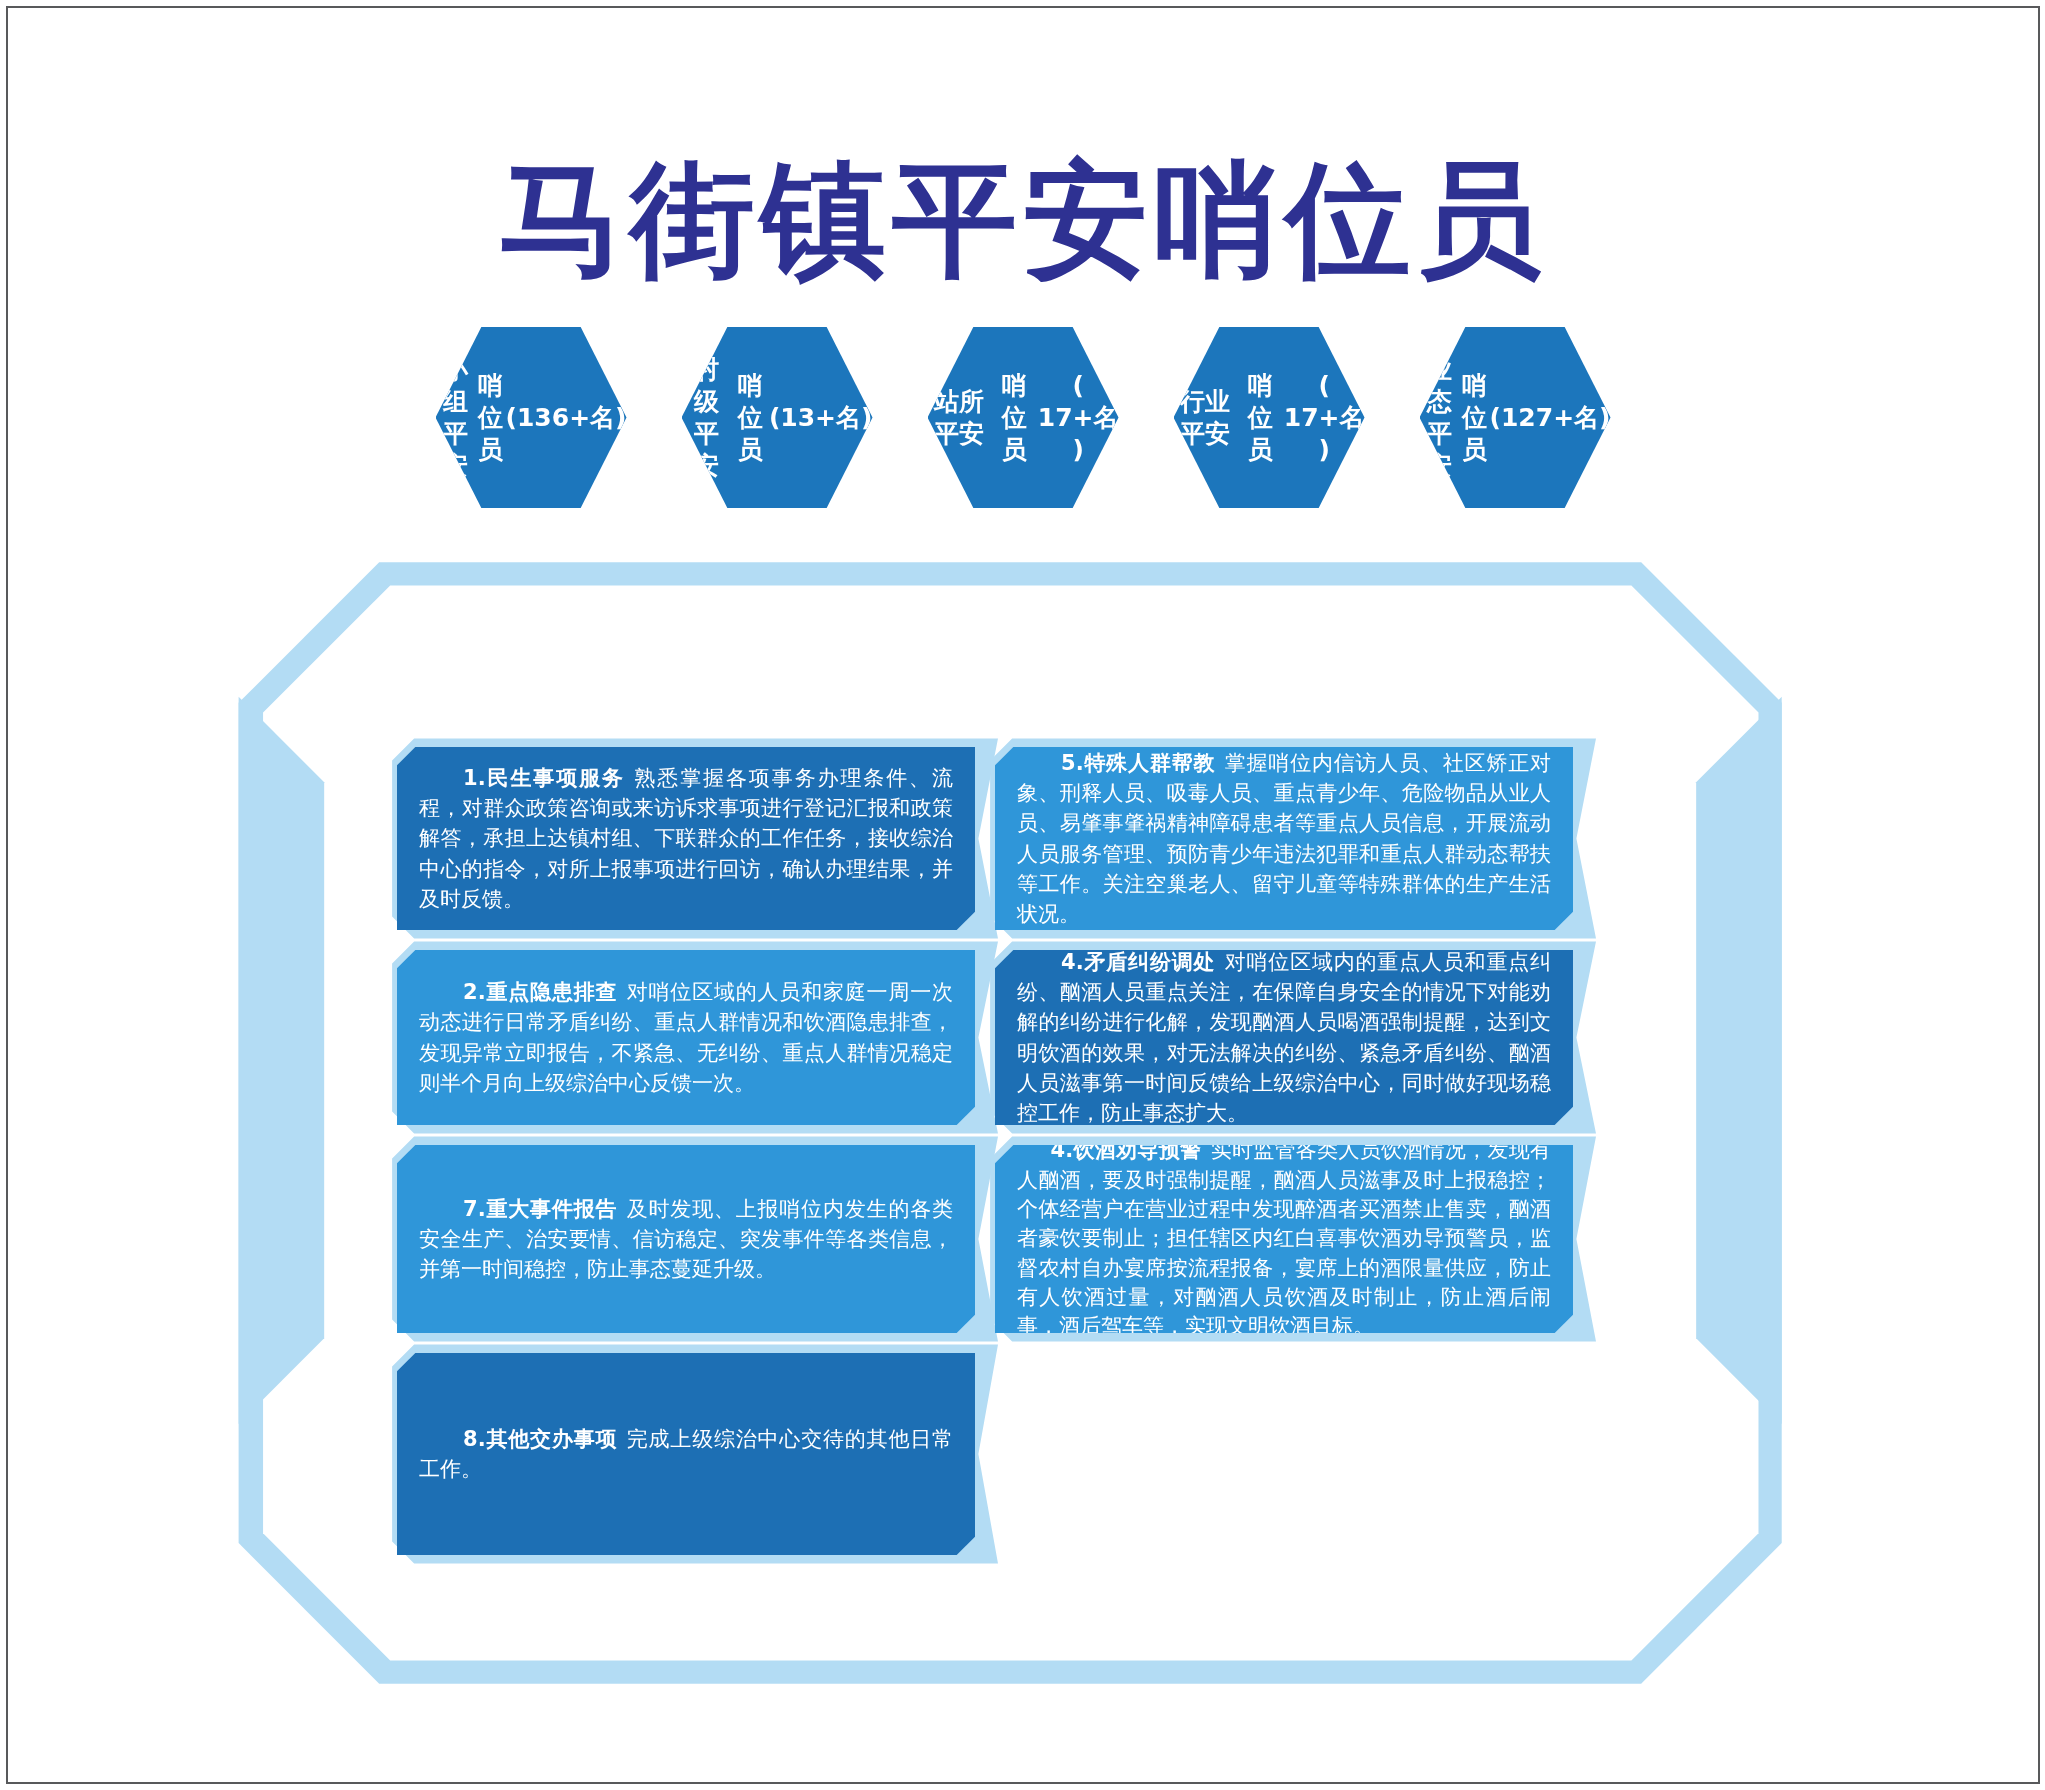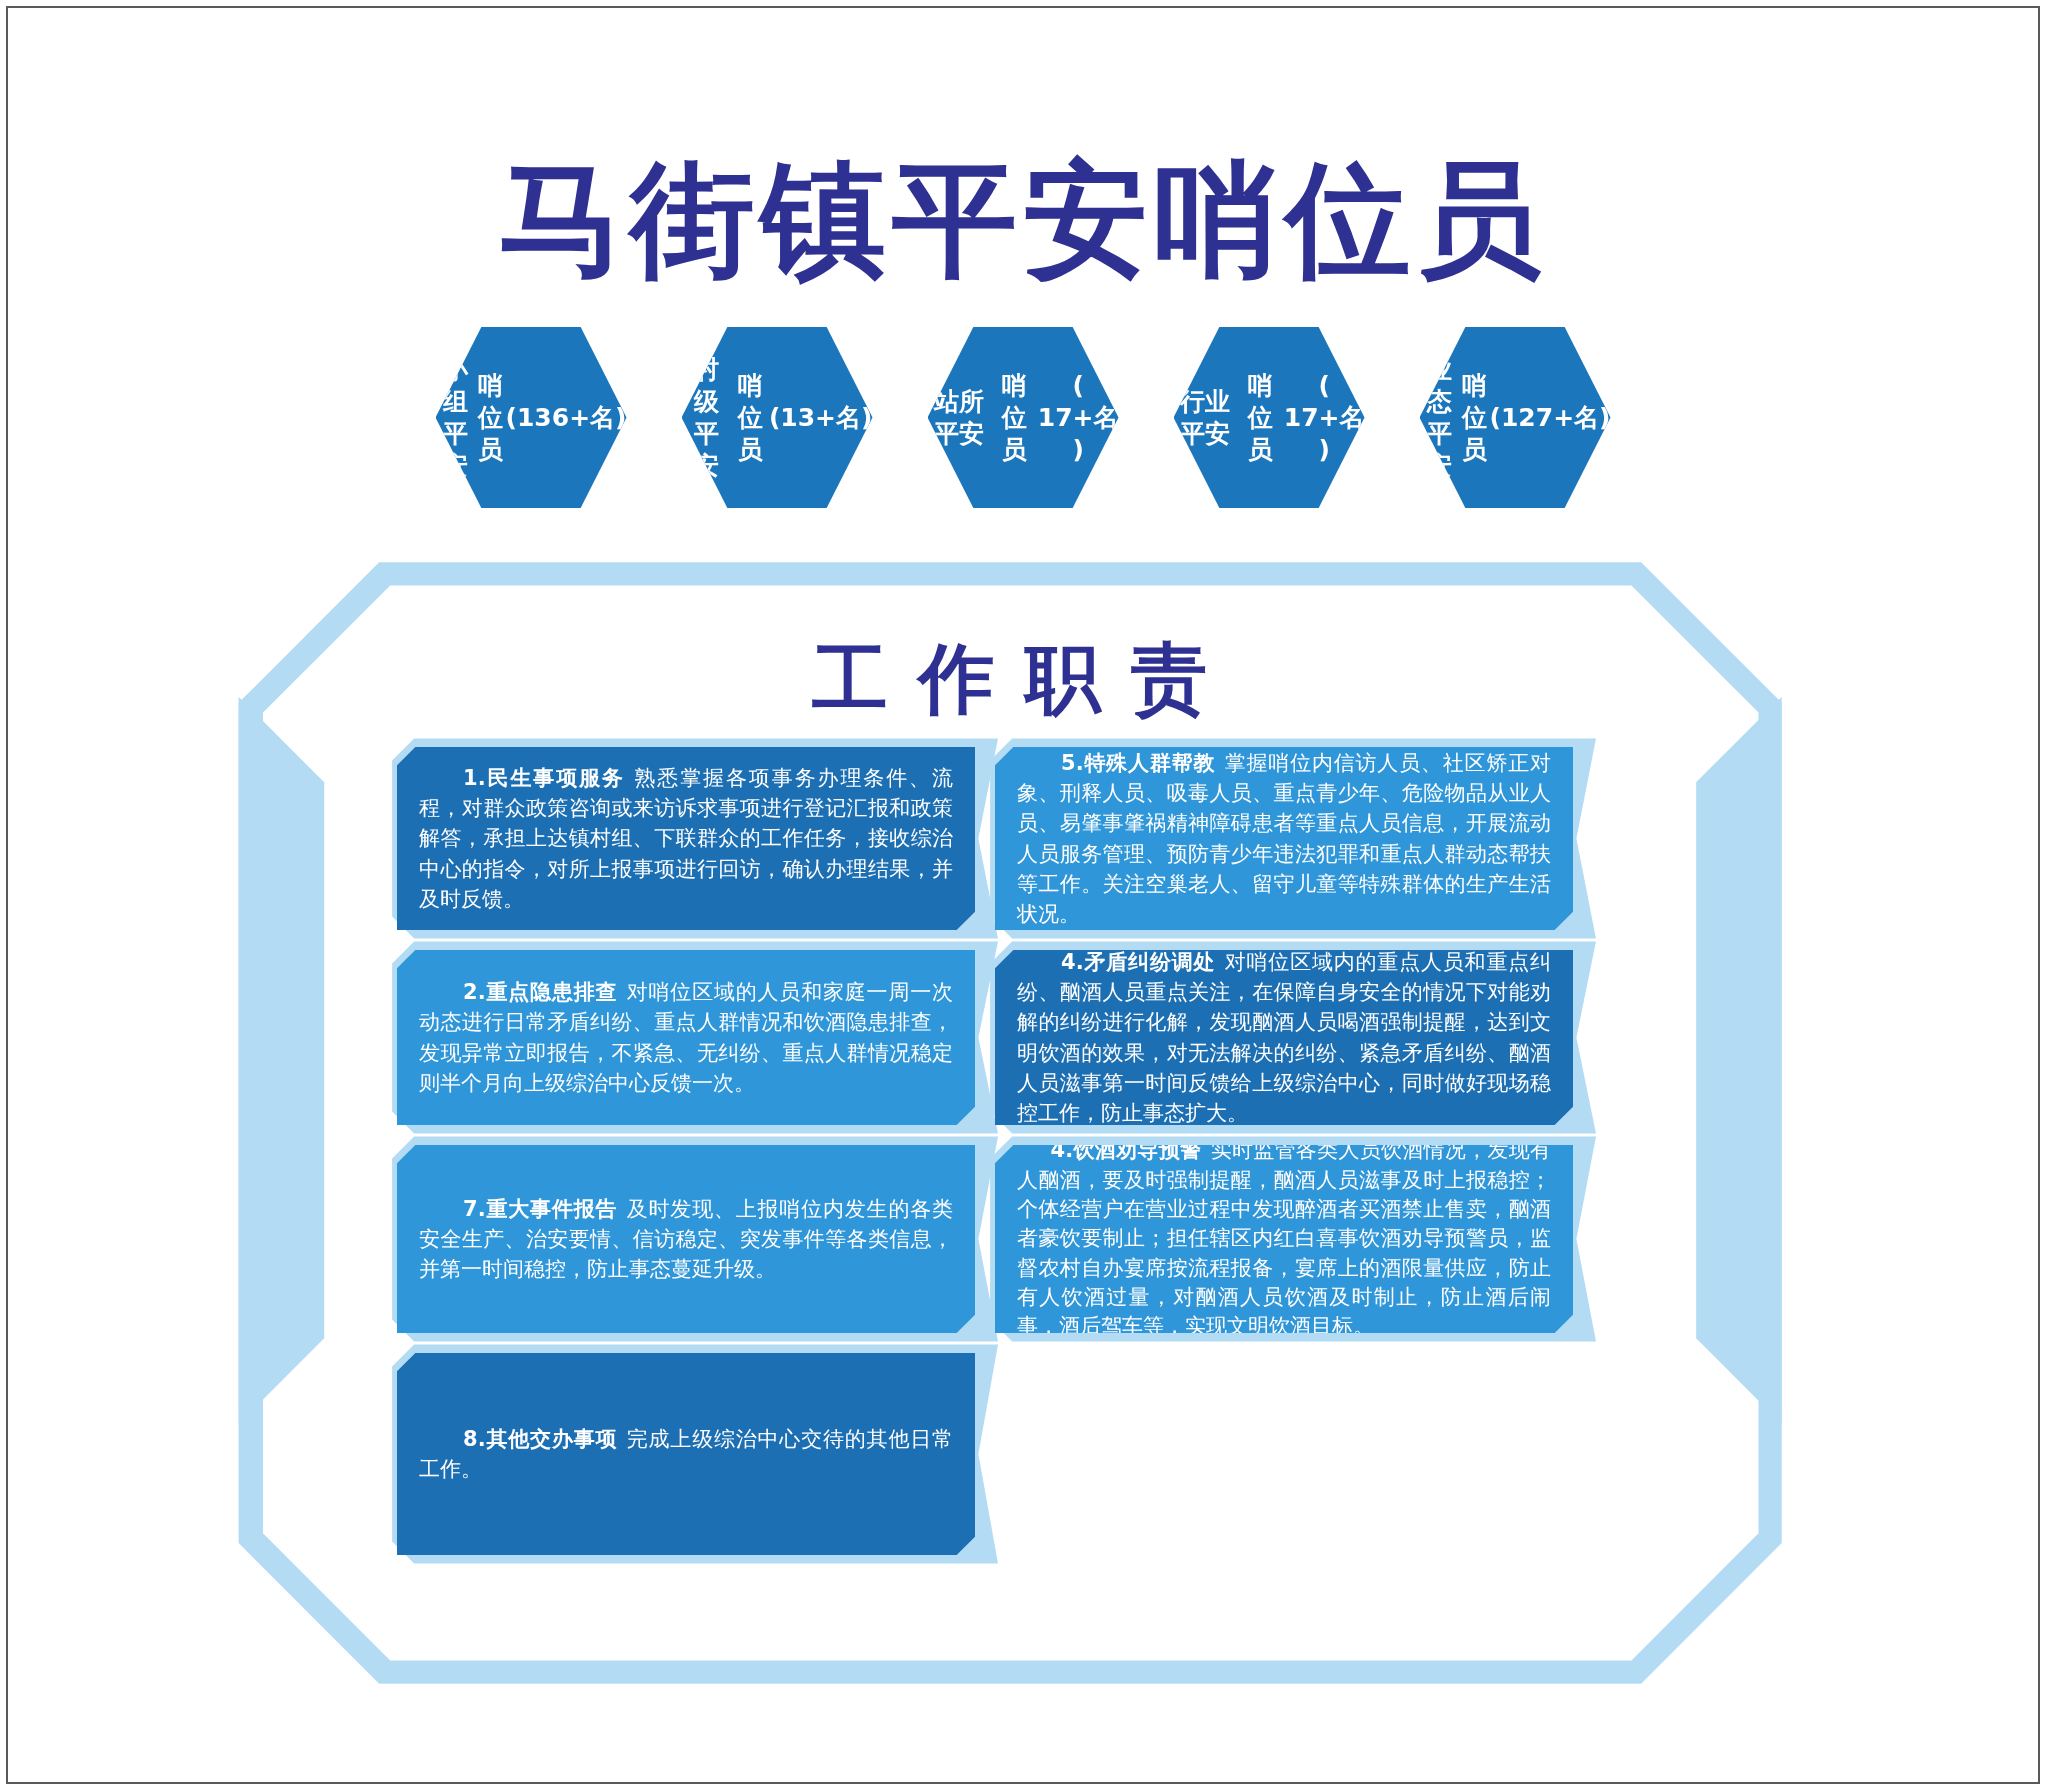--- a/index.html
+++ b/index.html
@@ -76,21 +76,20 @@
     </div>
   </div>
 
   <svg class="frame" viewBox="0 0 3347 2929" aria-hidden="true">
     <polygon points="620,920 2685,920 2915,1150 2915,2525 2685,2755 620,2755 390,2525 390,1150" style="fill:var(--frame_light_blue)"></polygon>
     <polygon points="638,958 2669,958 2877,1166 2877,2509 2669,2717 638,2717 430,2509 430,1166" style="fill:#ffffff"></polygon>
     <polygon points="390,1140 530,1280 530,2190 390,2330" style="fill:var(--frame_light_blue)"></polygon>
     <polygon points="2915,1140 2775,1280 2775,2190 2915,2330" style="fill:var(--frame_light_blue)"></polygon>
   </svg>
 
-  <div class="section-title">工作职责</div>
 
   <div class="duties">
 
     <div class="duty tone-dark">
       <div class="duty-bg"></div>
       <div class="duty-main">
         <p><span class="duty-heading">1.民生事项服务</span><span>熟悉掌握各项事务办理条件、流程，对群众政策咨询或来访诉求事项进行登记汇报和政策解答，承担上达镇村组、下联群众的工作任务，接收综治中心的指令，对所上报事项进行回访，确认办理结果，并及时反馈。</span></p>
       </div>
     </div>
 

